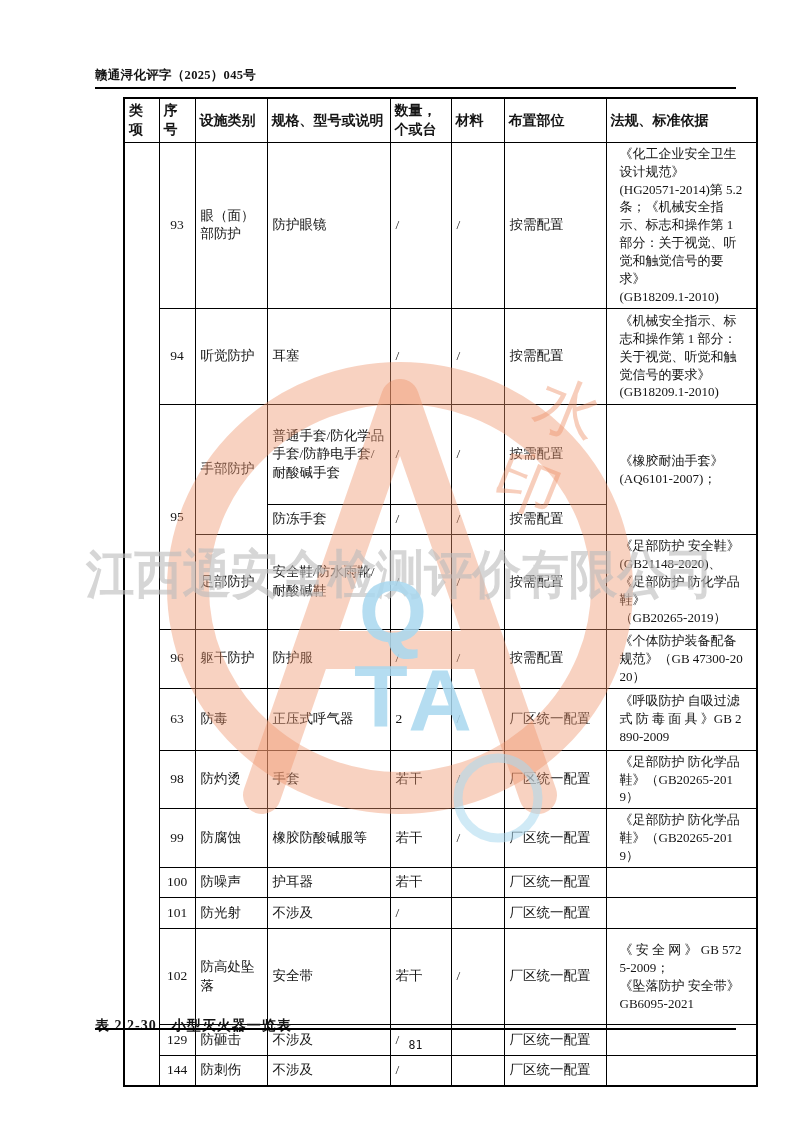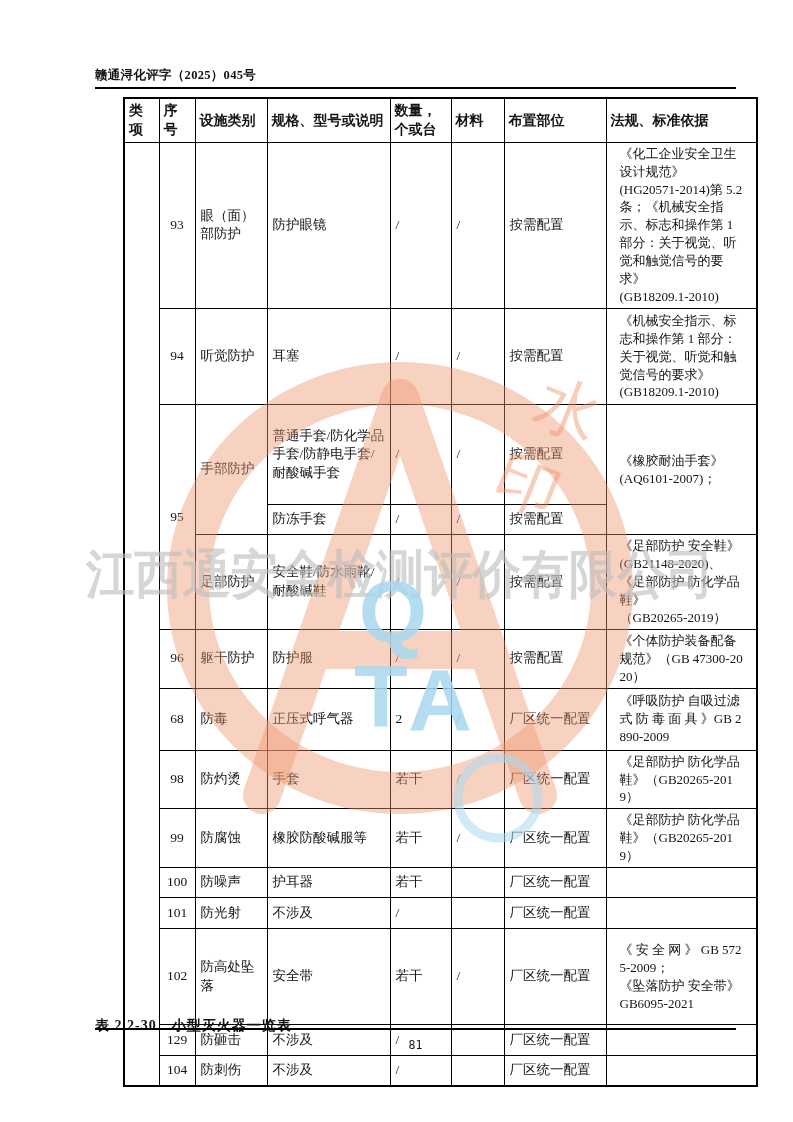--- a/index.html
+++ b/index.html
@@ -150,21 +150,21 @@
       <td class="seq">96</td>
       <td>躯干防护</td>
       <td>防护服</td>
       <td>/</td>
       <td>/</td>
       <td>按需配置</td>
       <td class="std">《个体防护装备配备规范》（GB 47300-2020）</td>
     </tr>
 
     <tr class="rh-97">
-      <td class="seq">68</td>
+      <td class="seq">63</td>
       <td>防毒</td>
       <td>正压式呼气器</td>
       <td>2</td>
       <td>/</td>
       <td>厂区统一配置</td>
       <td class="std">《呼吸防护 自吸过滤式 防 毒 面 具 》GB 2890-2009</td>
     </tr>
 
     <tr class="rh-98">
       <td class="seq">98</td>
@@ -221,21 +221,21 @@
       <td class="seq">129</td>
       <td>防砸击</td>
       <td>不涉及</td>
       <td>/</td>
       <td></td>
       <td>厂区统一配置</td>
       <td class="std"></td>
     </tr>
 
     <tr class="rh-104">
-      <td class="seq">104</td>
+      <td class="seq">144</td>
       <td>防刺伤</td>
       <td>不涉及</td>
       <td>/</td>
       <td></td>
       <td>厂区统一配置</td>
       <td class="std"></td>
     </tr>
   </tbody>
 </table>
 

